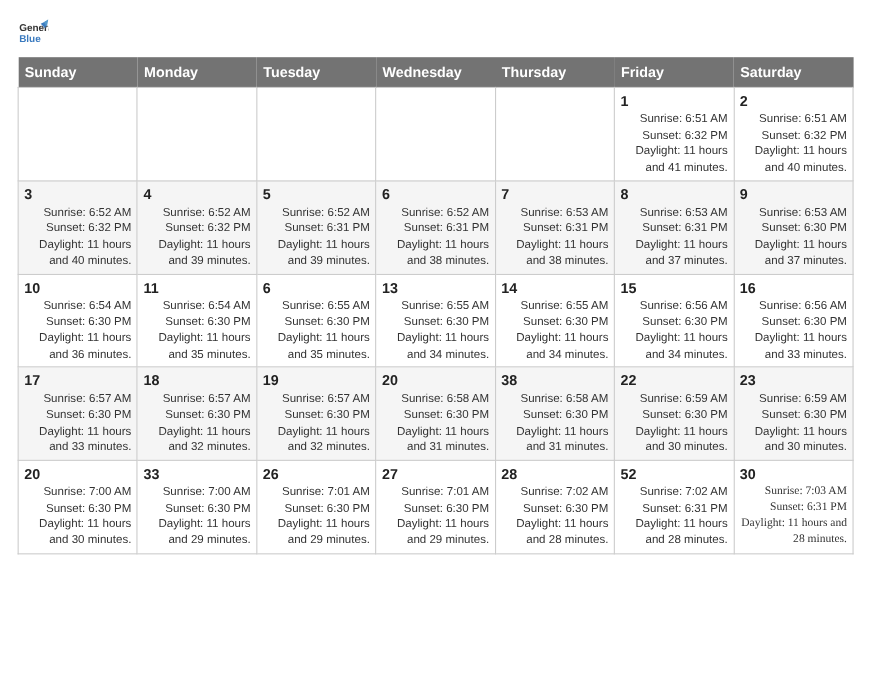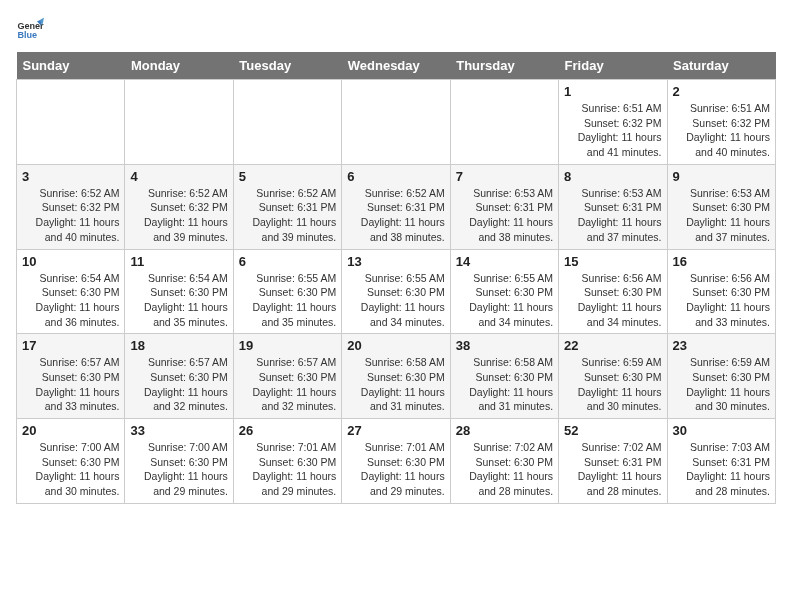--- a/index.html
+++ b/index.html
@@ -305,19 +305,19 @@
 Daylight: 11 hours and 28 minutes.</div>
         </td>
         <td>
           <div class="day-num">52</div>
           <div class="day-info" style="white-space: pre-line;">Sunrise: 7:02 AM
 Sunset: 6:31 PM
 Daylight: 11 hours and 28 minutes.</div>
         </td>
         <td>
           <div class="day-num">30</div>
-          <div class="day-info" style="white-space: pre-line;">Sunrise: 7:03 AM
+          <div class="day-info" style="white-space: pre-line; font-family: Liberation Serif, serif;">Sunrise: 7:03 AM
 Sunset: 6:31 PM
 Daylight: 11 hours and 28 minutes.</div>
         </td>
       </tr>
     </tbody>
 </table>
 
 </body></html>

